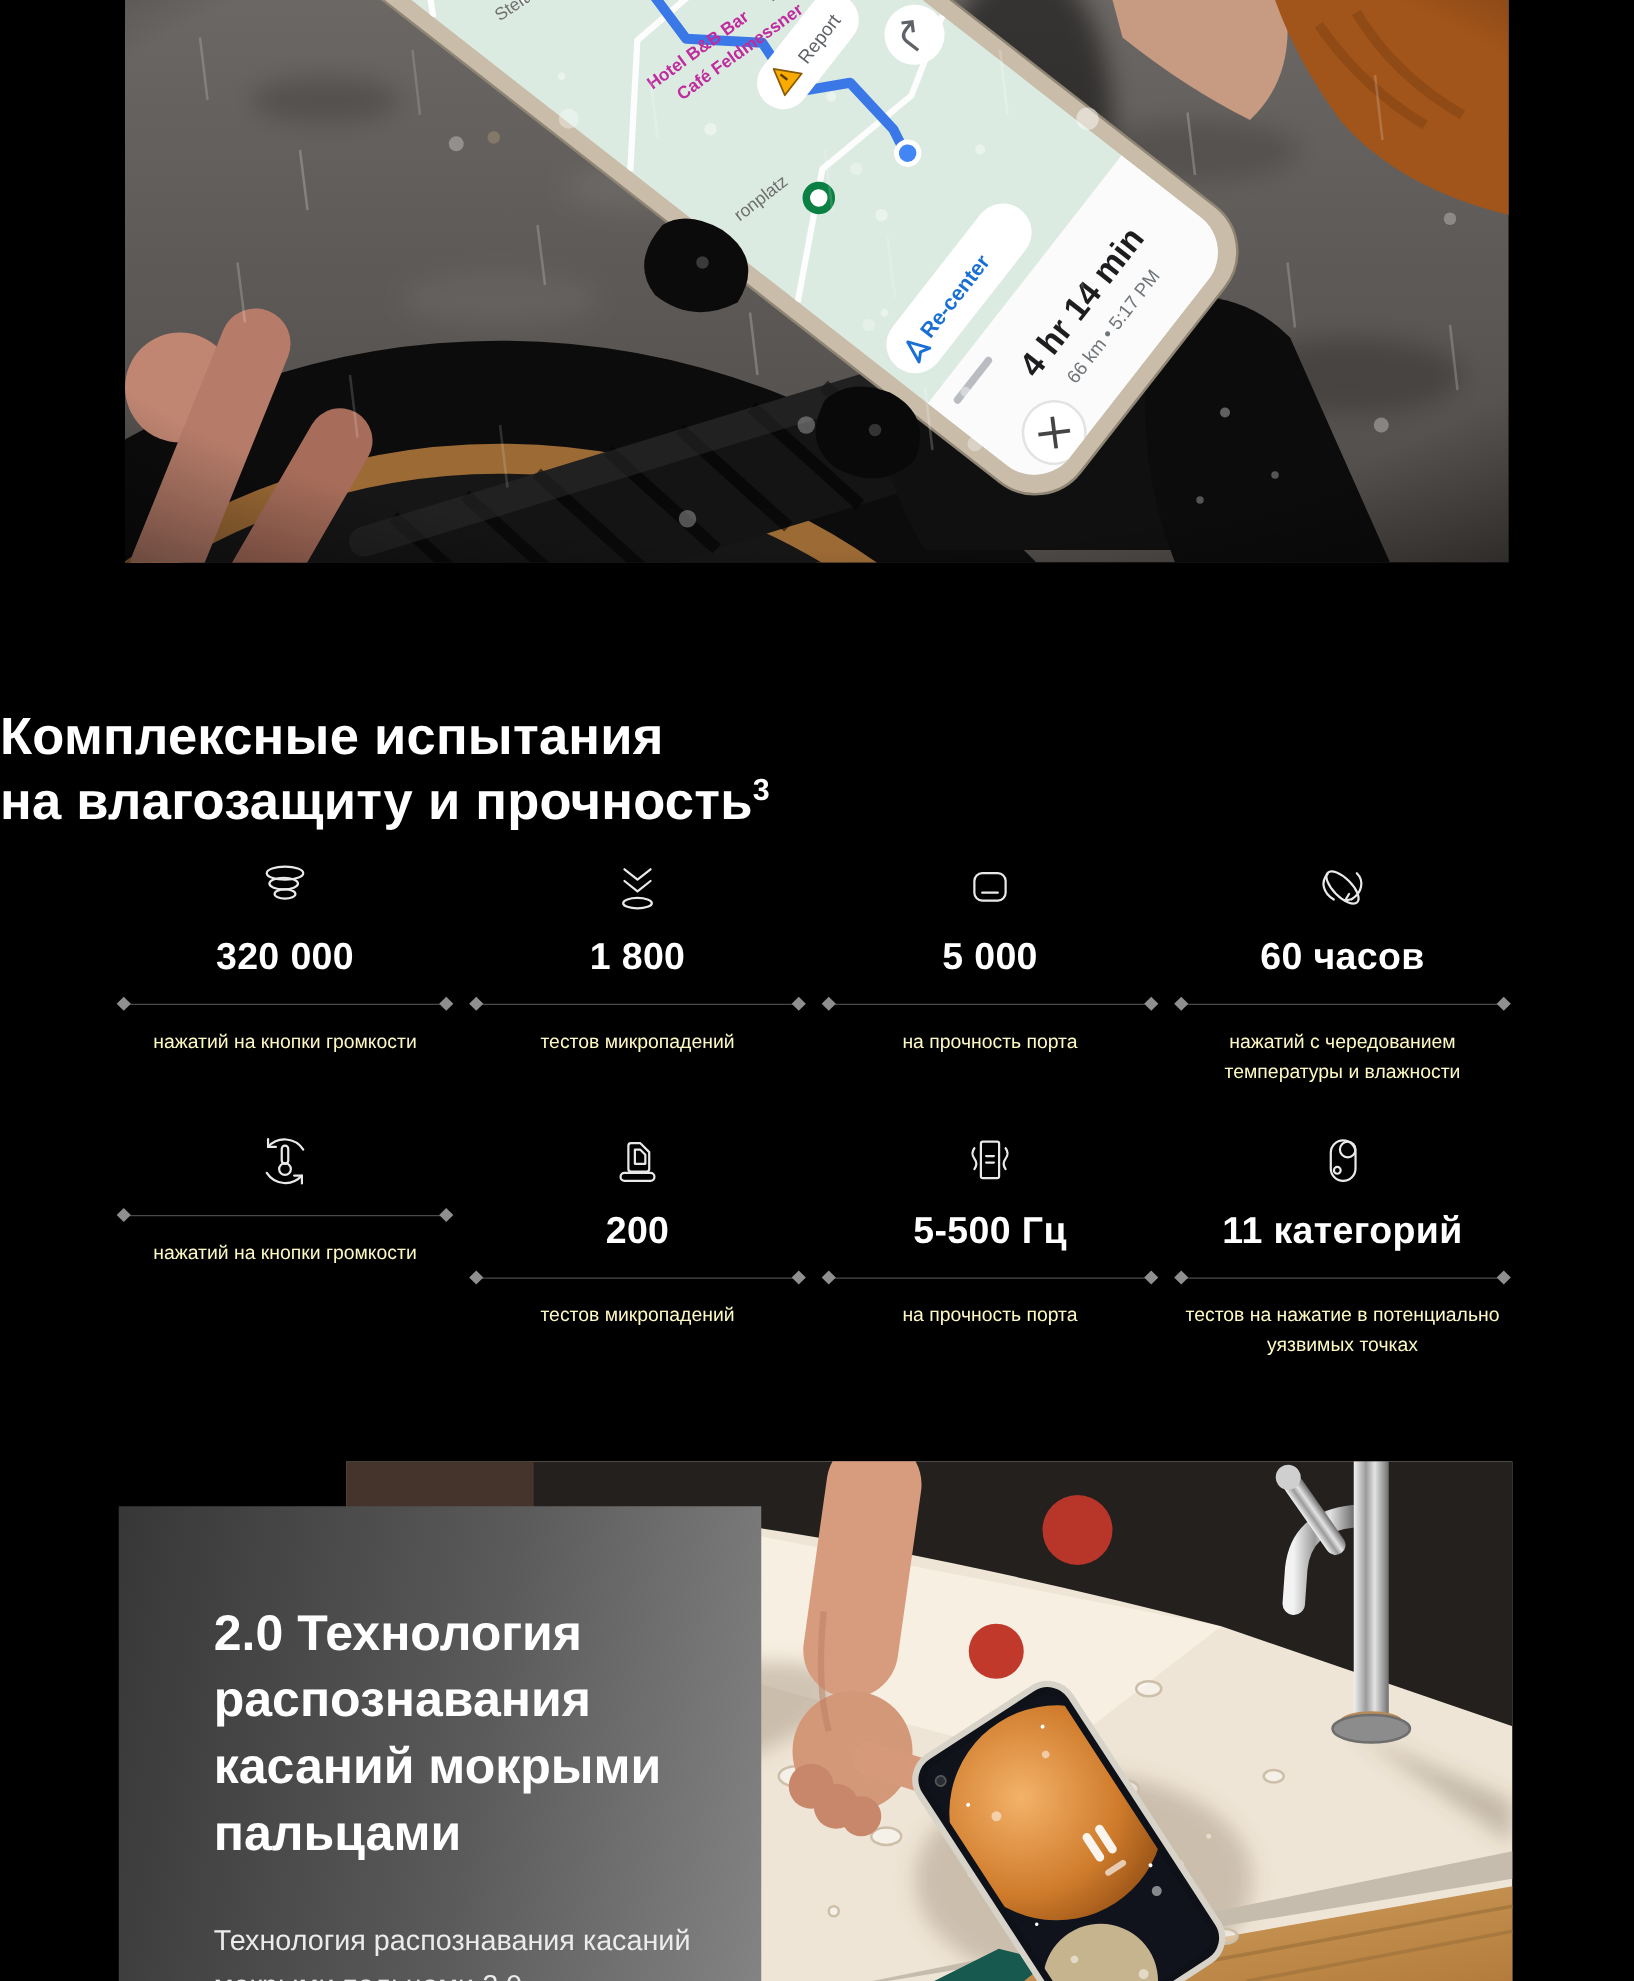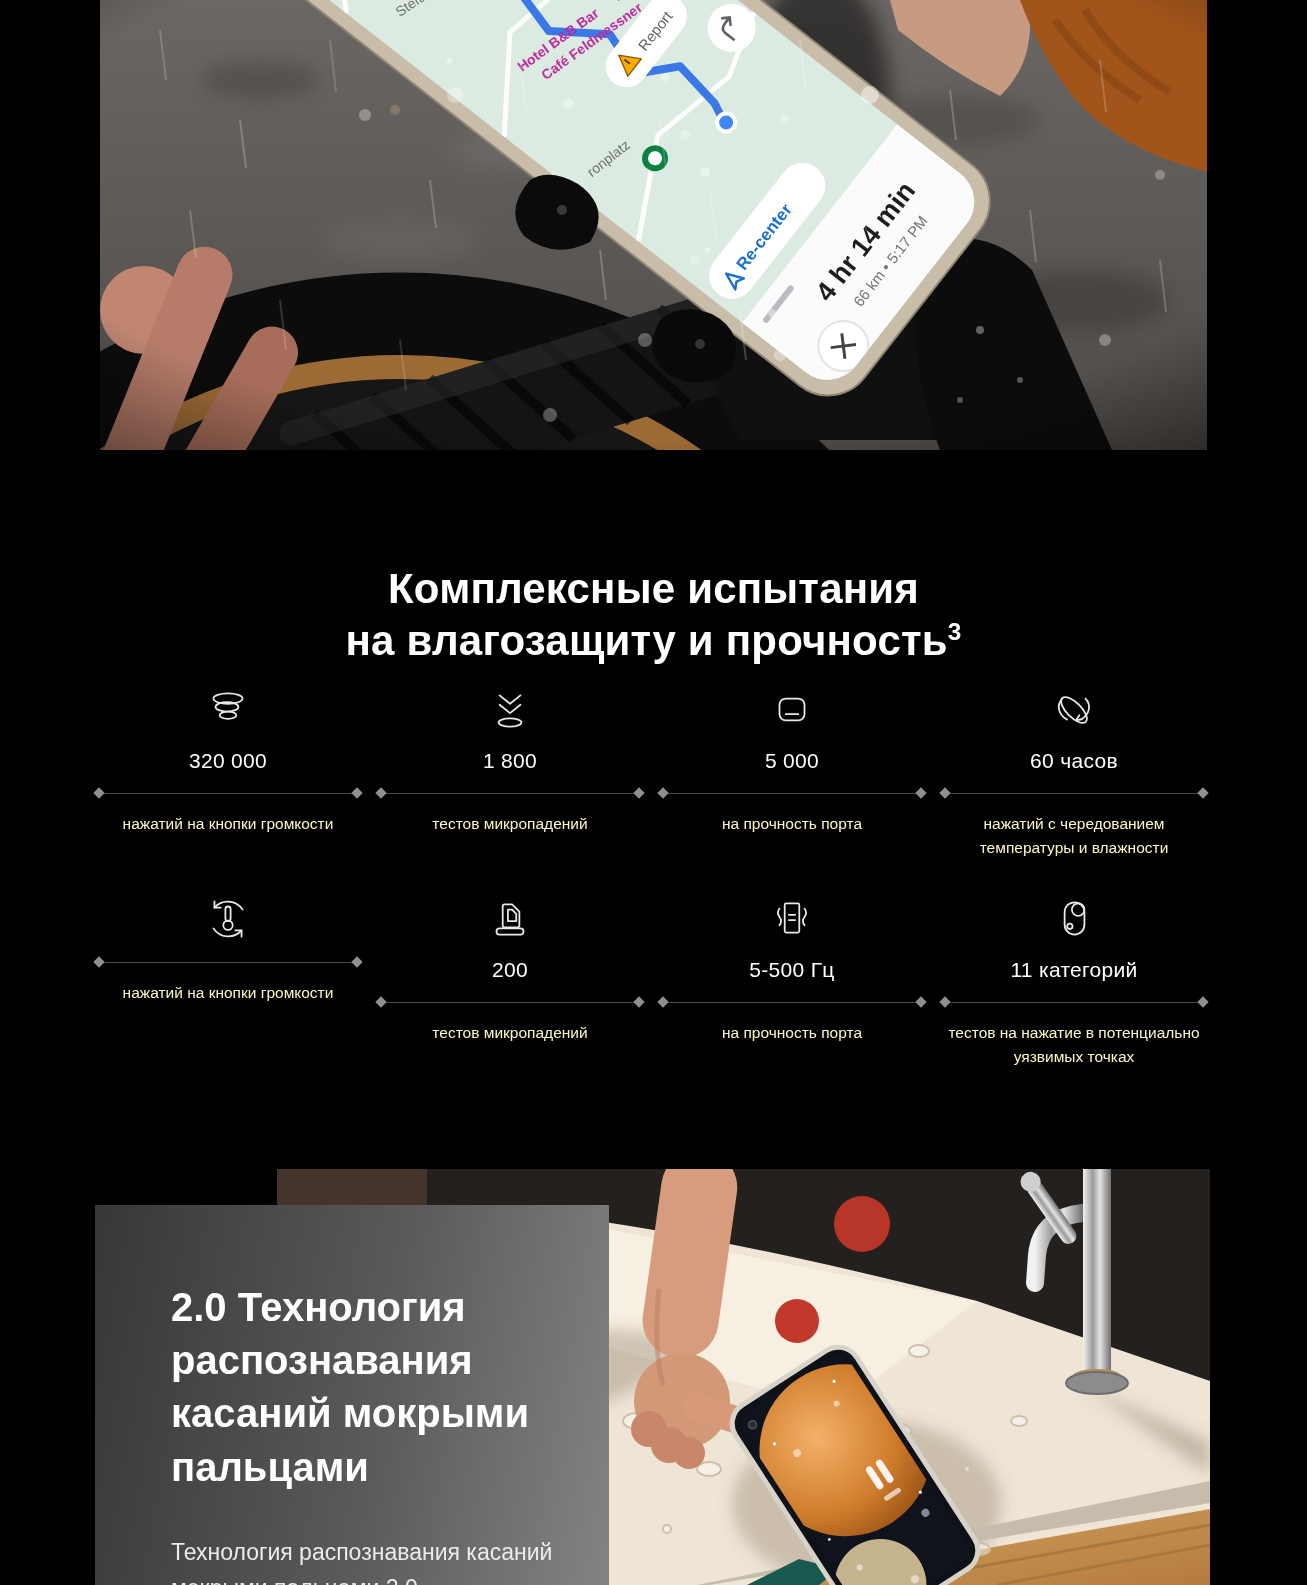--- a/index.html
+++ b/index.html
@@ -1,29 +1,29 @@
 <!DOCTYPE html>
 <html><head>
 <meta charset="utf-8">
 <style>
   html,body{margin:0;padding:0;background:#000;}
   body{width:1307px;height:1585px;position:relative;overflow:hidden;
        font-family:"Liberation Sans", sans-serif;color:#fff;}
   .hero{position:absolute;left:100px;top:0;width:1107px;height:450px;}
   .hero svg{display:block;}
-  .sec-title{position:absolute;left:0;top:528px;width:1307px;text-align:center;
+  .sec-title{position:absolute;left:0;top:528px;width:1307px;text-align:left;
              font-size:42px;font-weight:700;line-height:1.24;letter-spacing:.2px;}
   .sec-title sup{font-size:58%;}
   .stats{position:absolute;left:95px;top:683px;width:1112px;
          display:grid;grid-template-columns:repeat(4,1fr);column-gap:16px;row-gap:32px;}
   .stat{display:flex;flex-direction:column;align-items:center;text-align:center;}
   .stat-icon{height:54px;display:flex;align-items:center;justify-content:center;margin-bottom:12px;}
   .stat-icon svg{width:50px;height:50px;stroke:#e9e9e9;fill:none;stroke-width:1.7;
                  stroke-linecap:round;stroke-linejoin:round;}
-  .stat-value{font-size:21px;font-weight:400;letter-spacing:.3px;margin-bottom:16px;white-space:nowrap;}
+  .stat-value{font-size:30px;font-weight:700;letter-spacing:.3px;margin-bottom:16px;white-space:nowrap;}
   .stat-divider{width:100%;display:flex;align-items:center;margin-bottom:15px;}
   .stat-divider i{width:8px;height:8px;background:#8f8f8f;transform:rotate(45deg);flex:0 0 auto;}
   .stat-divider span{flex:1;height:1px;background:#4a4a4a;}
   .stat-label{font-size:15.5px;line-height:1.55;color:#fef9c3;max-width:272px;}
   .touch-photo{position:absolute;left:277px;top:1169px;width:933px;height:416px;}
   .touch-panel{position:absolute;left:95px;top:1205px;width:514px;height:380px;
                background:linear-gradient(100deg,#373737 0%,#5a5a5a 55%,#838383 100%);}
   .touch-panel-inner{padding:36px 40px 0 76px;}
   .touch-title{font-size:40px;font-weight:700;line-height:1.33;max-width:370px;}
   .touch-body{margin-top:36px;font-size:23px;line-height:1.57;color:#ebebeb;max-width:450px;}

